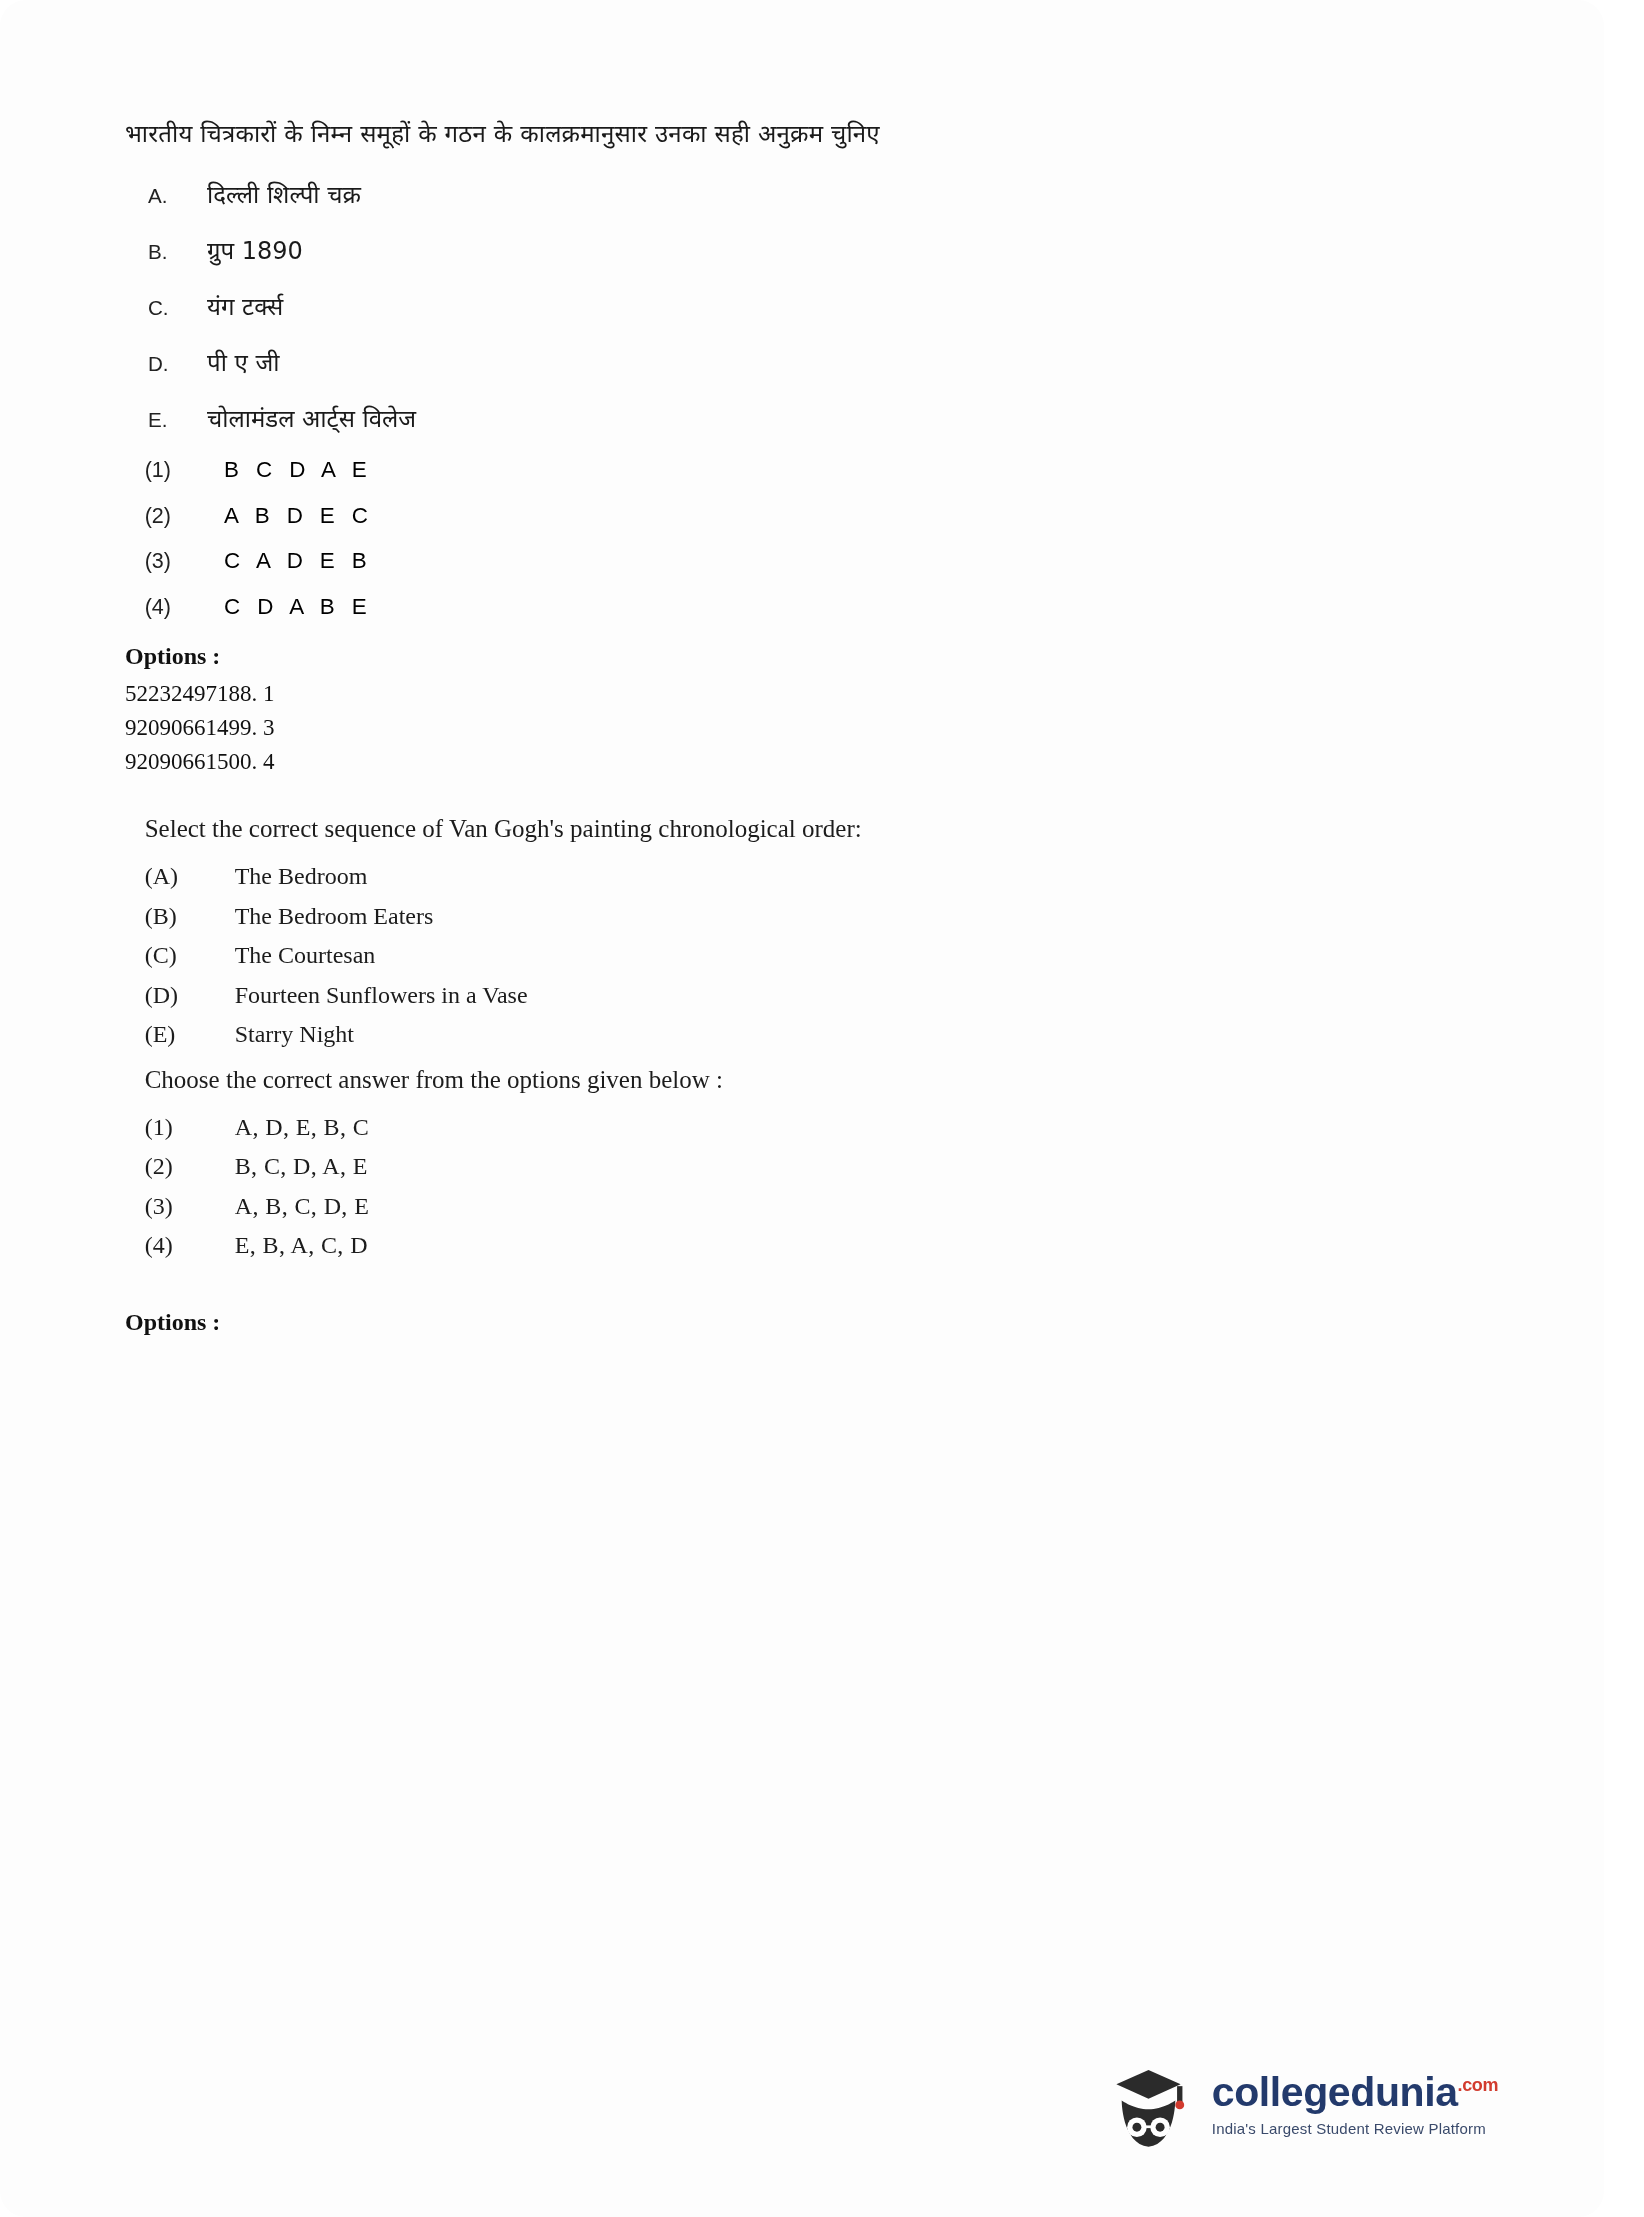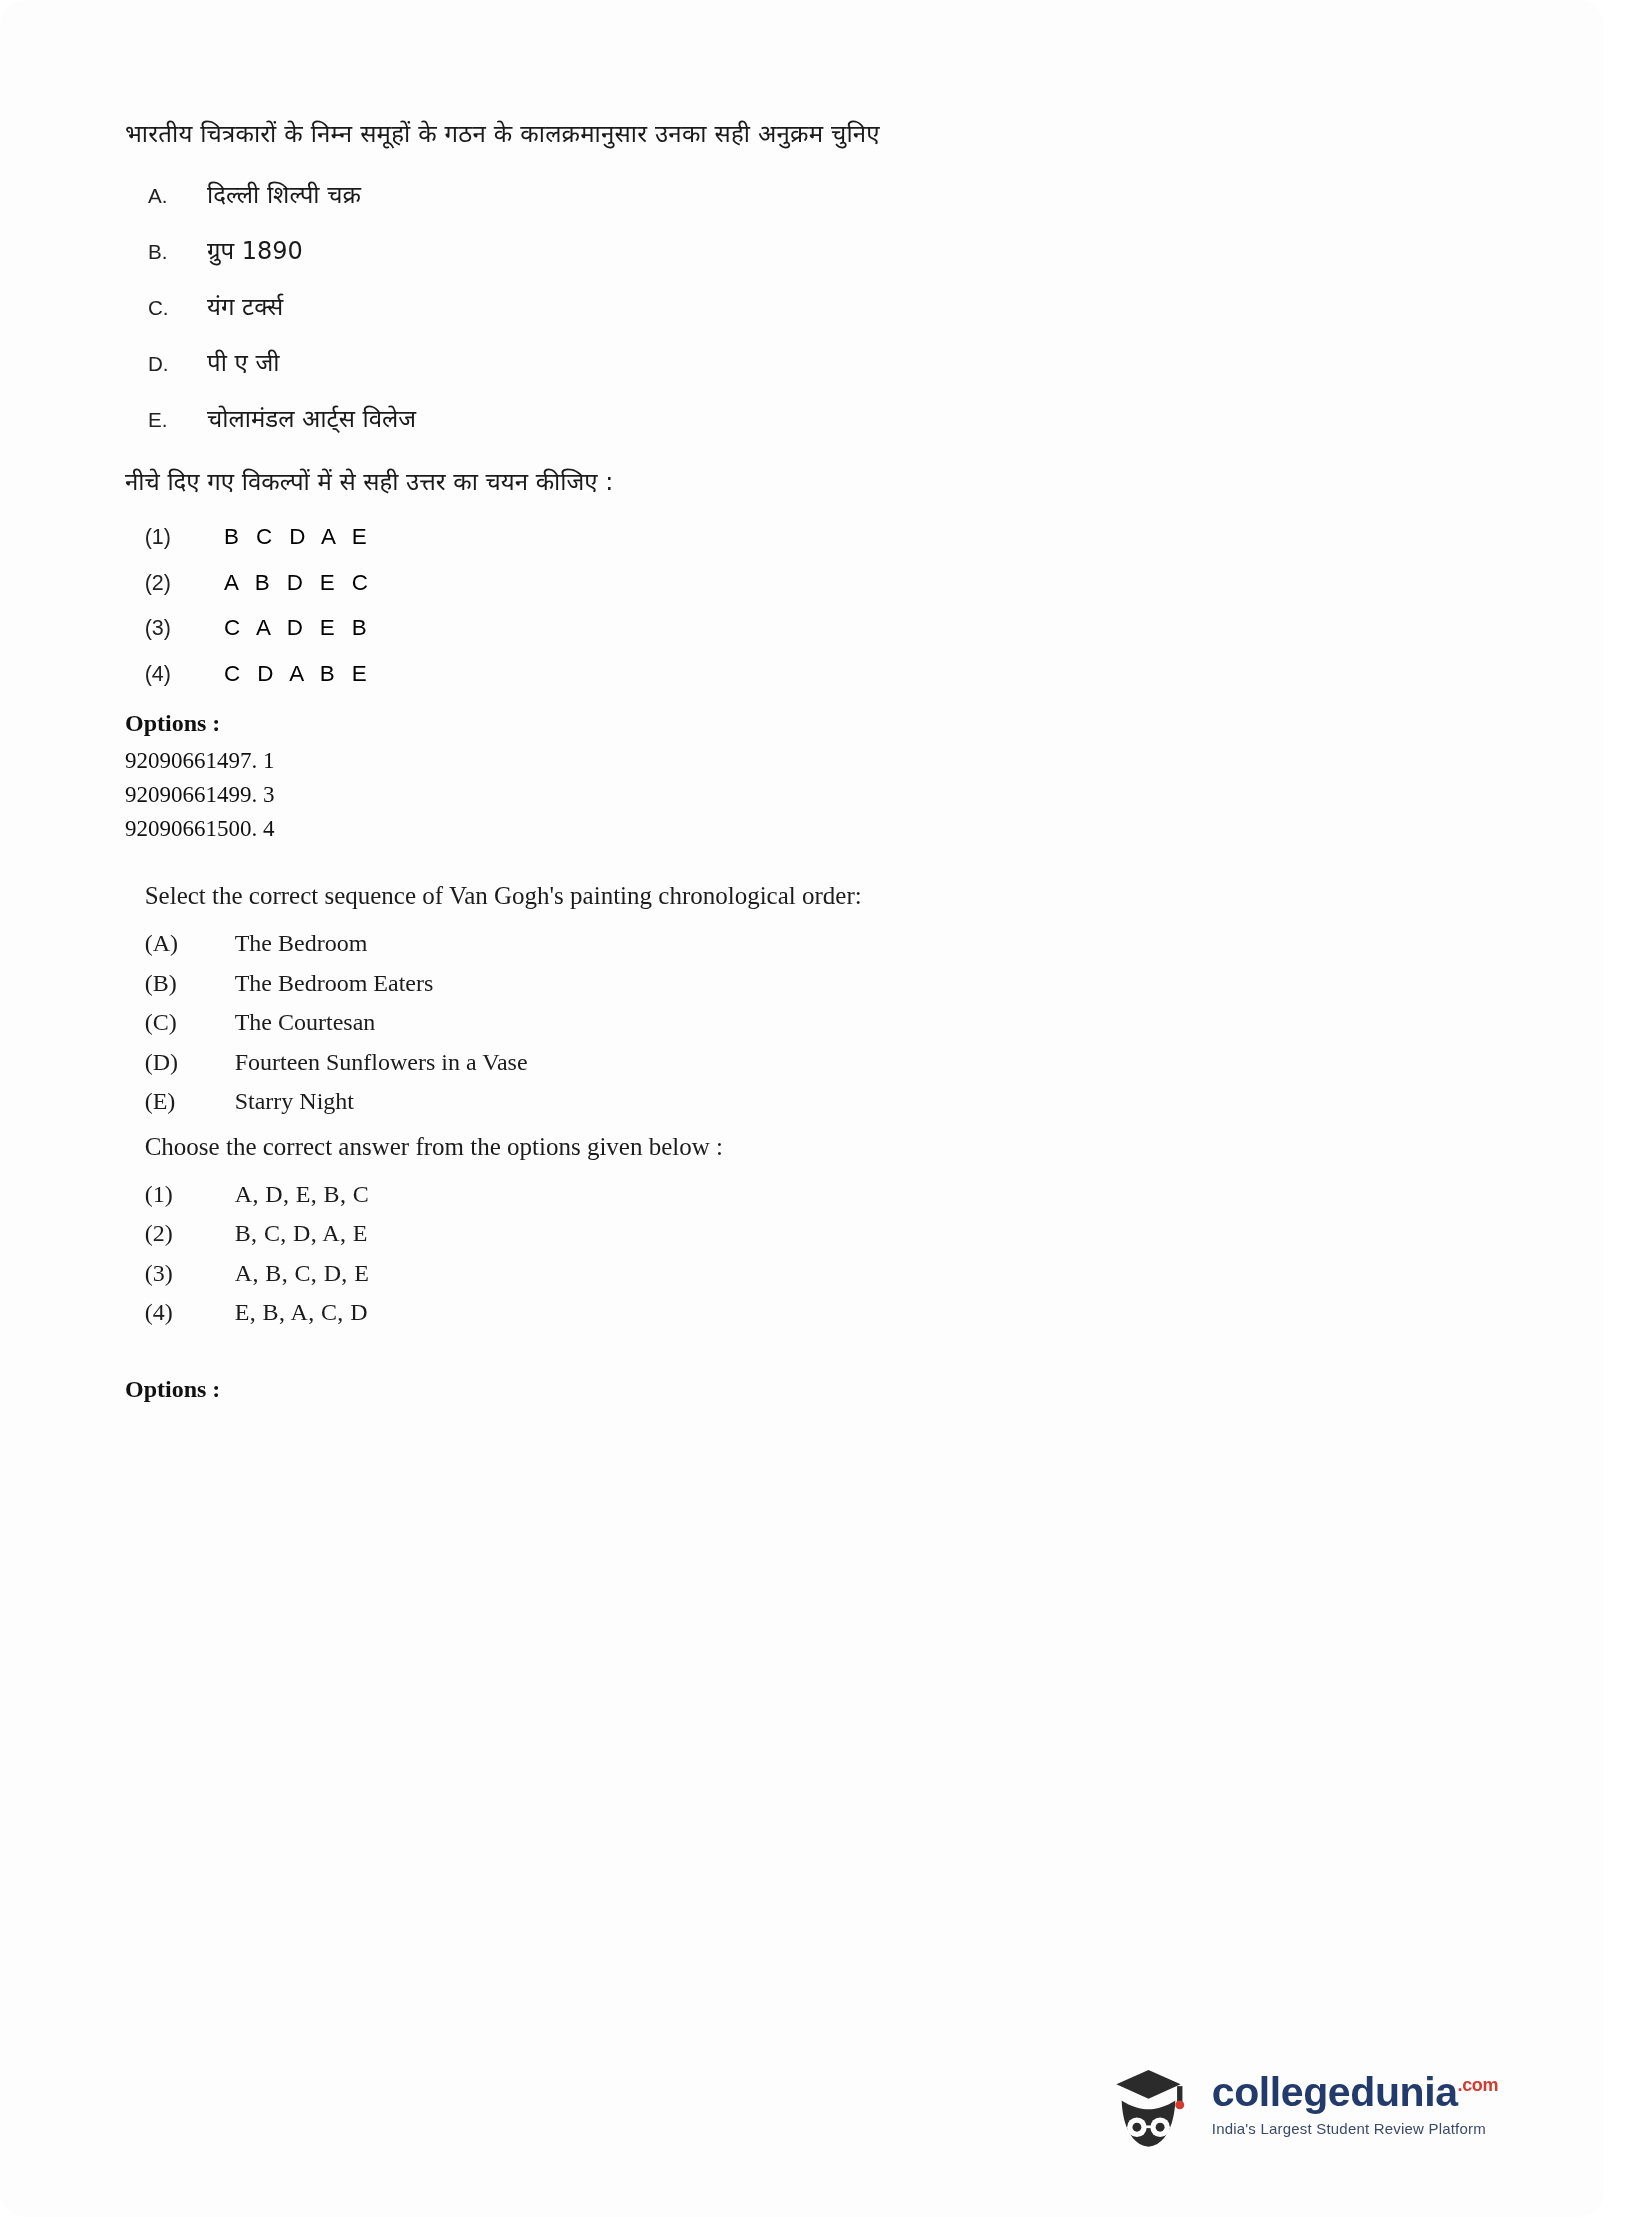--- a/index.html
+++ b/index.html
@@ -221,42 +221,41 @@
       </div>
       <div class="hi-item">
         <span class="lab">D.</span>
         <span class="txt">पी ए जी</span>
       </div>
       <div class="hi-item">
         <span class="lab">E.</span>
         <span class="txt">चोलामंडल आर्ट्स विलेज</span>
       </div>
 
-      <div class="hi-choose">नीचे दिए गए विकल्पों में से सही उत्तर का चयन कीजिए :</div>
 
       <div class="hi-opt">
         <span class="num">(1)</span>
         <span class="seq">B C D A E</span>
       </div>
       <div class="hi-opt">
         <span class="num">(2)</span>
         <span class="seq">A B D E C</span>
       </div>
       <div class="hi-opt">
         <span class="num">(3)</span>
         <span class="seq">C A D E B</span>
       </div>
       <div class="hi-opt">
         <span class="num">(4)</span>
         <span class="seq">C D A B E</span>
       </div>
     </div>
 
     <div class="options-head">Options :</div>
-    <div class="opt-code">92090661497. 1</div>
+    <div class="opt-code">52232497188. 1</div>
     <div class="opt-code">92090661499. 3</div>
     <div class="opt-code">92090661500. 4</div>
 
 
     <div class="en-block">
       <div class="en-stem">Select the correct sequence of Van Gogh's painting chronological order:</div>
 
       <div class="en-item">
         <span class="lab">(A)</span>
         <span class="txt">The Bedroom</span>

